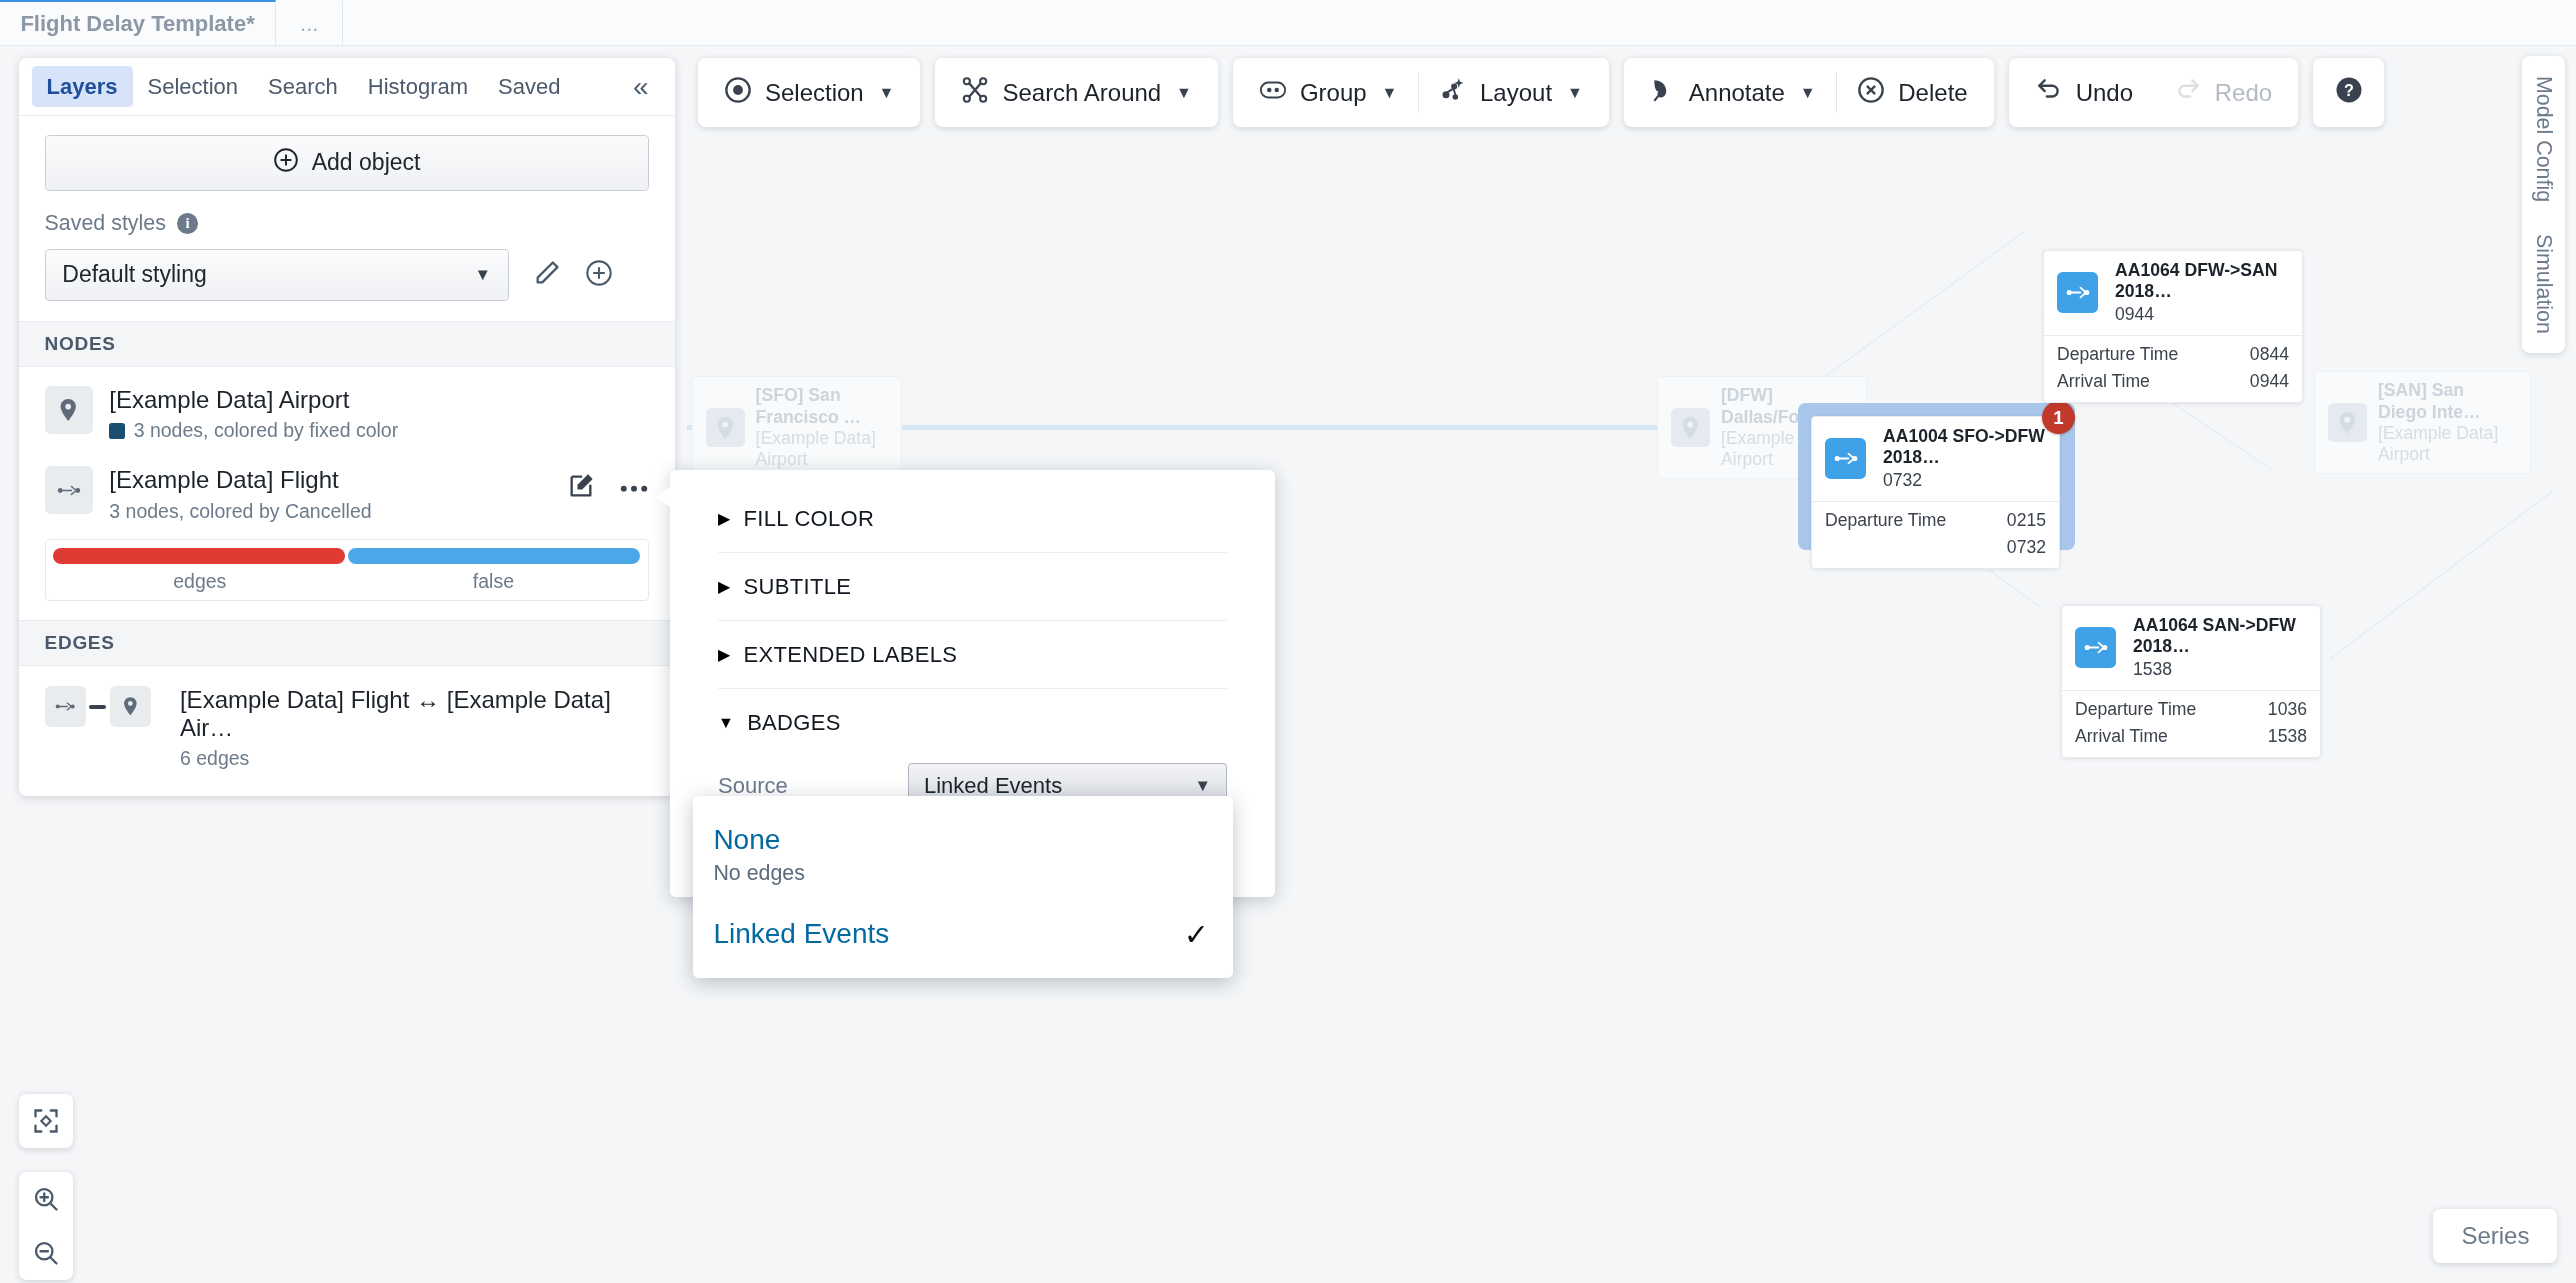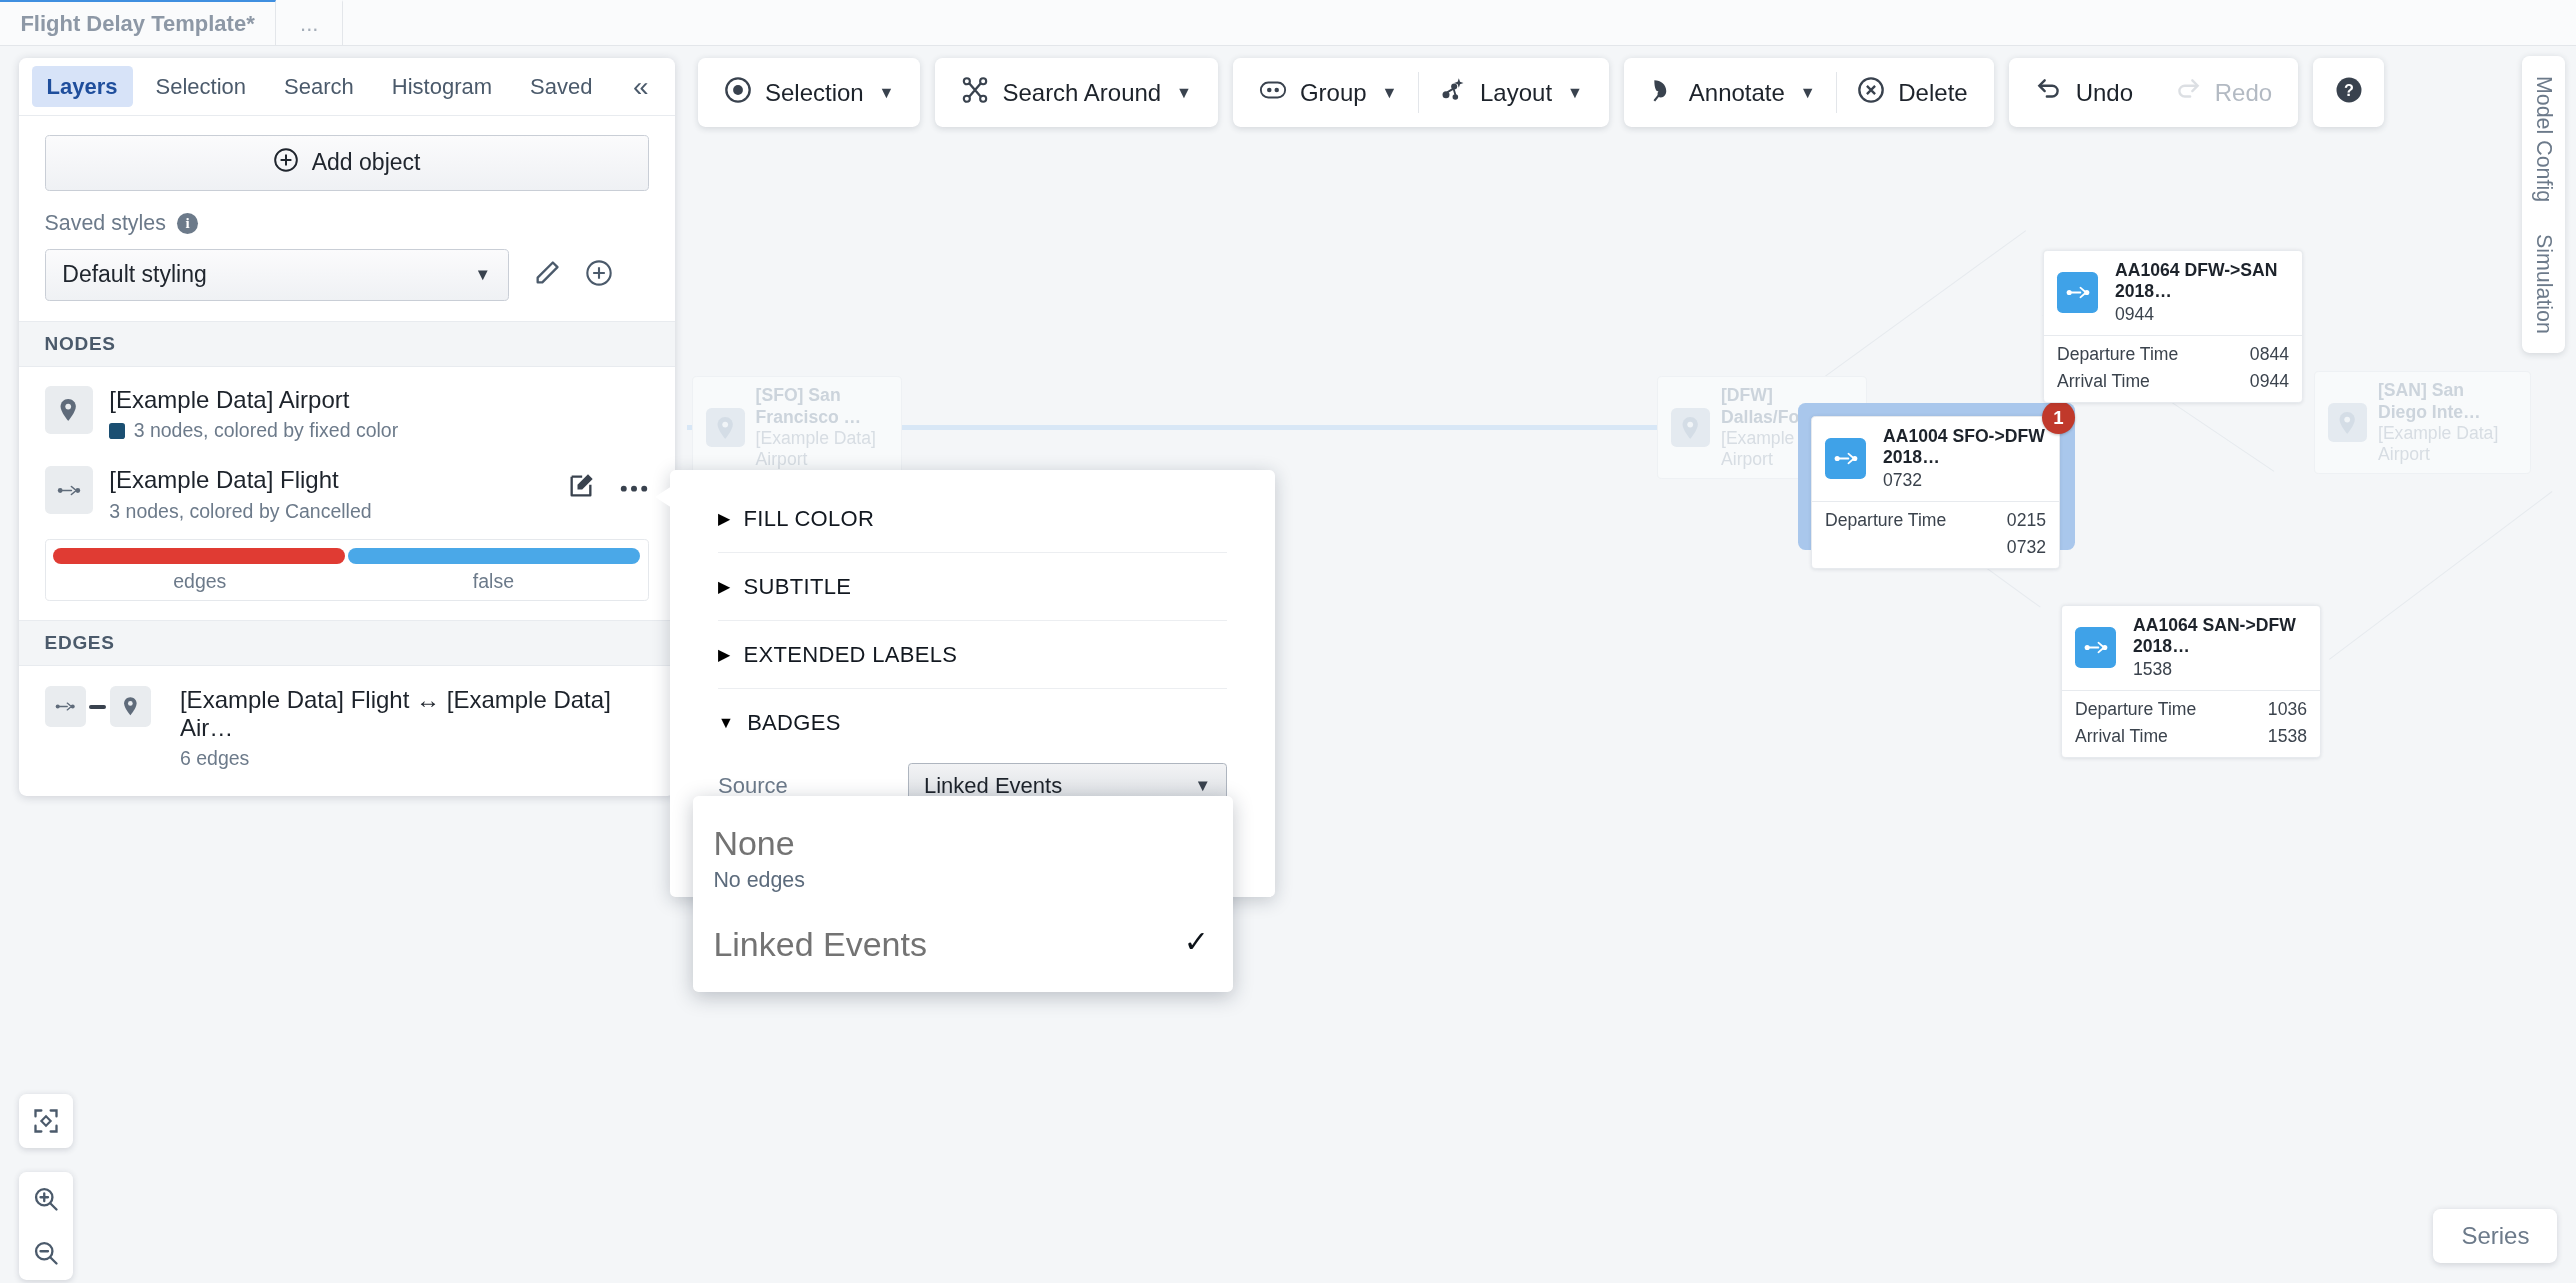--- a/index.html
+++ b/index.html
@@ -31,21 +31,21 @@
     position: absolute; left: 18.6px; top: 58px; width: 656px;
     background: #fff; border-radius: 7.4px;
     box-shadow: 0 1.9px 8.4px rgba(30,40,60,.16);
     overflow: hidden;
   }
   .panel-tabs {
     display: flex; align-items: center; height: 58px;
     padding: 0 13px; border-bottom: 0.9px solid #e8ebef;
   }
   .ptab {
-    font-size: 22px; color: #4b5a6b; padding: 7.4px 15px; border-radius: 4.6px; margin-right: 8px;
+    font-size: 22px; color: #4b5a6b; padding: 7.4px 15px; border-radius: 4.6px; margin-right: 0;
     white-space: nowrap;
   }
   .ptab.active { background: #d7e3f8; color: #1f4e9c; font-weight: 700; }
   .collapse-btn {
     margin-left: auto; font-size: 28px; color: #4b5a6b; padding: 3.7px 13px; line-height: 1;
   }
   .panel-body { padding: 18.6px 26px 0 26px; }
   .addobj {
     width: 100%; height: 56px; border: 0.9px solid #c9ced6; border-radius: 4.6px;
     background: linear-gradient(#fbfbfc,#eff1f4);
@@ -182,21 +182,21 @@
     display: flex; align-items: center; padding: 0 15px; font-size: 22px; color: #1d232b;
   }
   .srcselect .caret { margin-left: auto; font-size: 16.7px; color: #39424e; }
 
   .optionmenu {
     position: absolute; left: 693px; top: 796px; width: 540px;
     background: #fff; border-radius: 5.6px; box-shadow: 0 4.6px 20.4px rgba(25,35,55,.26);
     padding: 20.4px 20.4px 24px 20.4px;
   }
   .opt { padding: 7.4px 0 3.7px 0; position: relative; }
-  .optname { font-size: 34px; color: #737373; }
+  .optname { font-size: 28px; color: #0369a1; }
   .optdesc { font-size: 21.4px; color: #5c6b7c; margin-top: 5.6px; }
   .optcheck { position: absolute; right: 3.7px; top: 9.3px; font-size: 30px; color: #0d1319; line-height: 1; }
 
   
   .mapctl {
     position: absolute; left: 18.6px; background: #fff; border-radius: 7.4px;
     box-shadow: 0 1.9px 6.5px rgba(30,40,60,.16);
     display: flex; flex-direction: column; align-items: center;
   }
   .mapctl .mbtn { width: 54px; height: 54px; display: flex; align-items: center; justify-content: center; color: #4b5a6b; }

